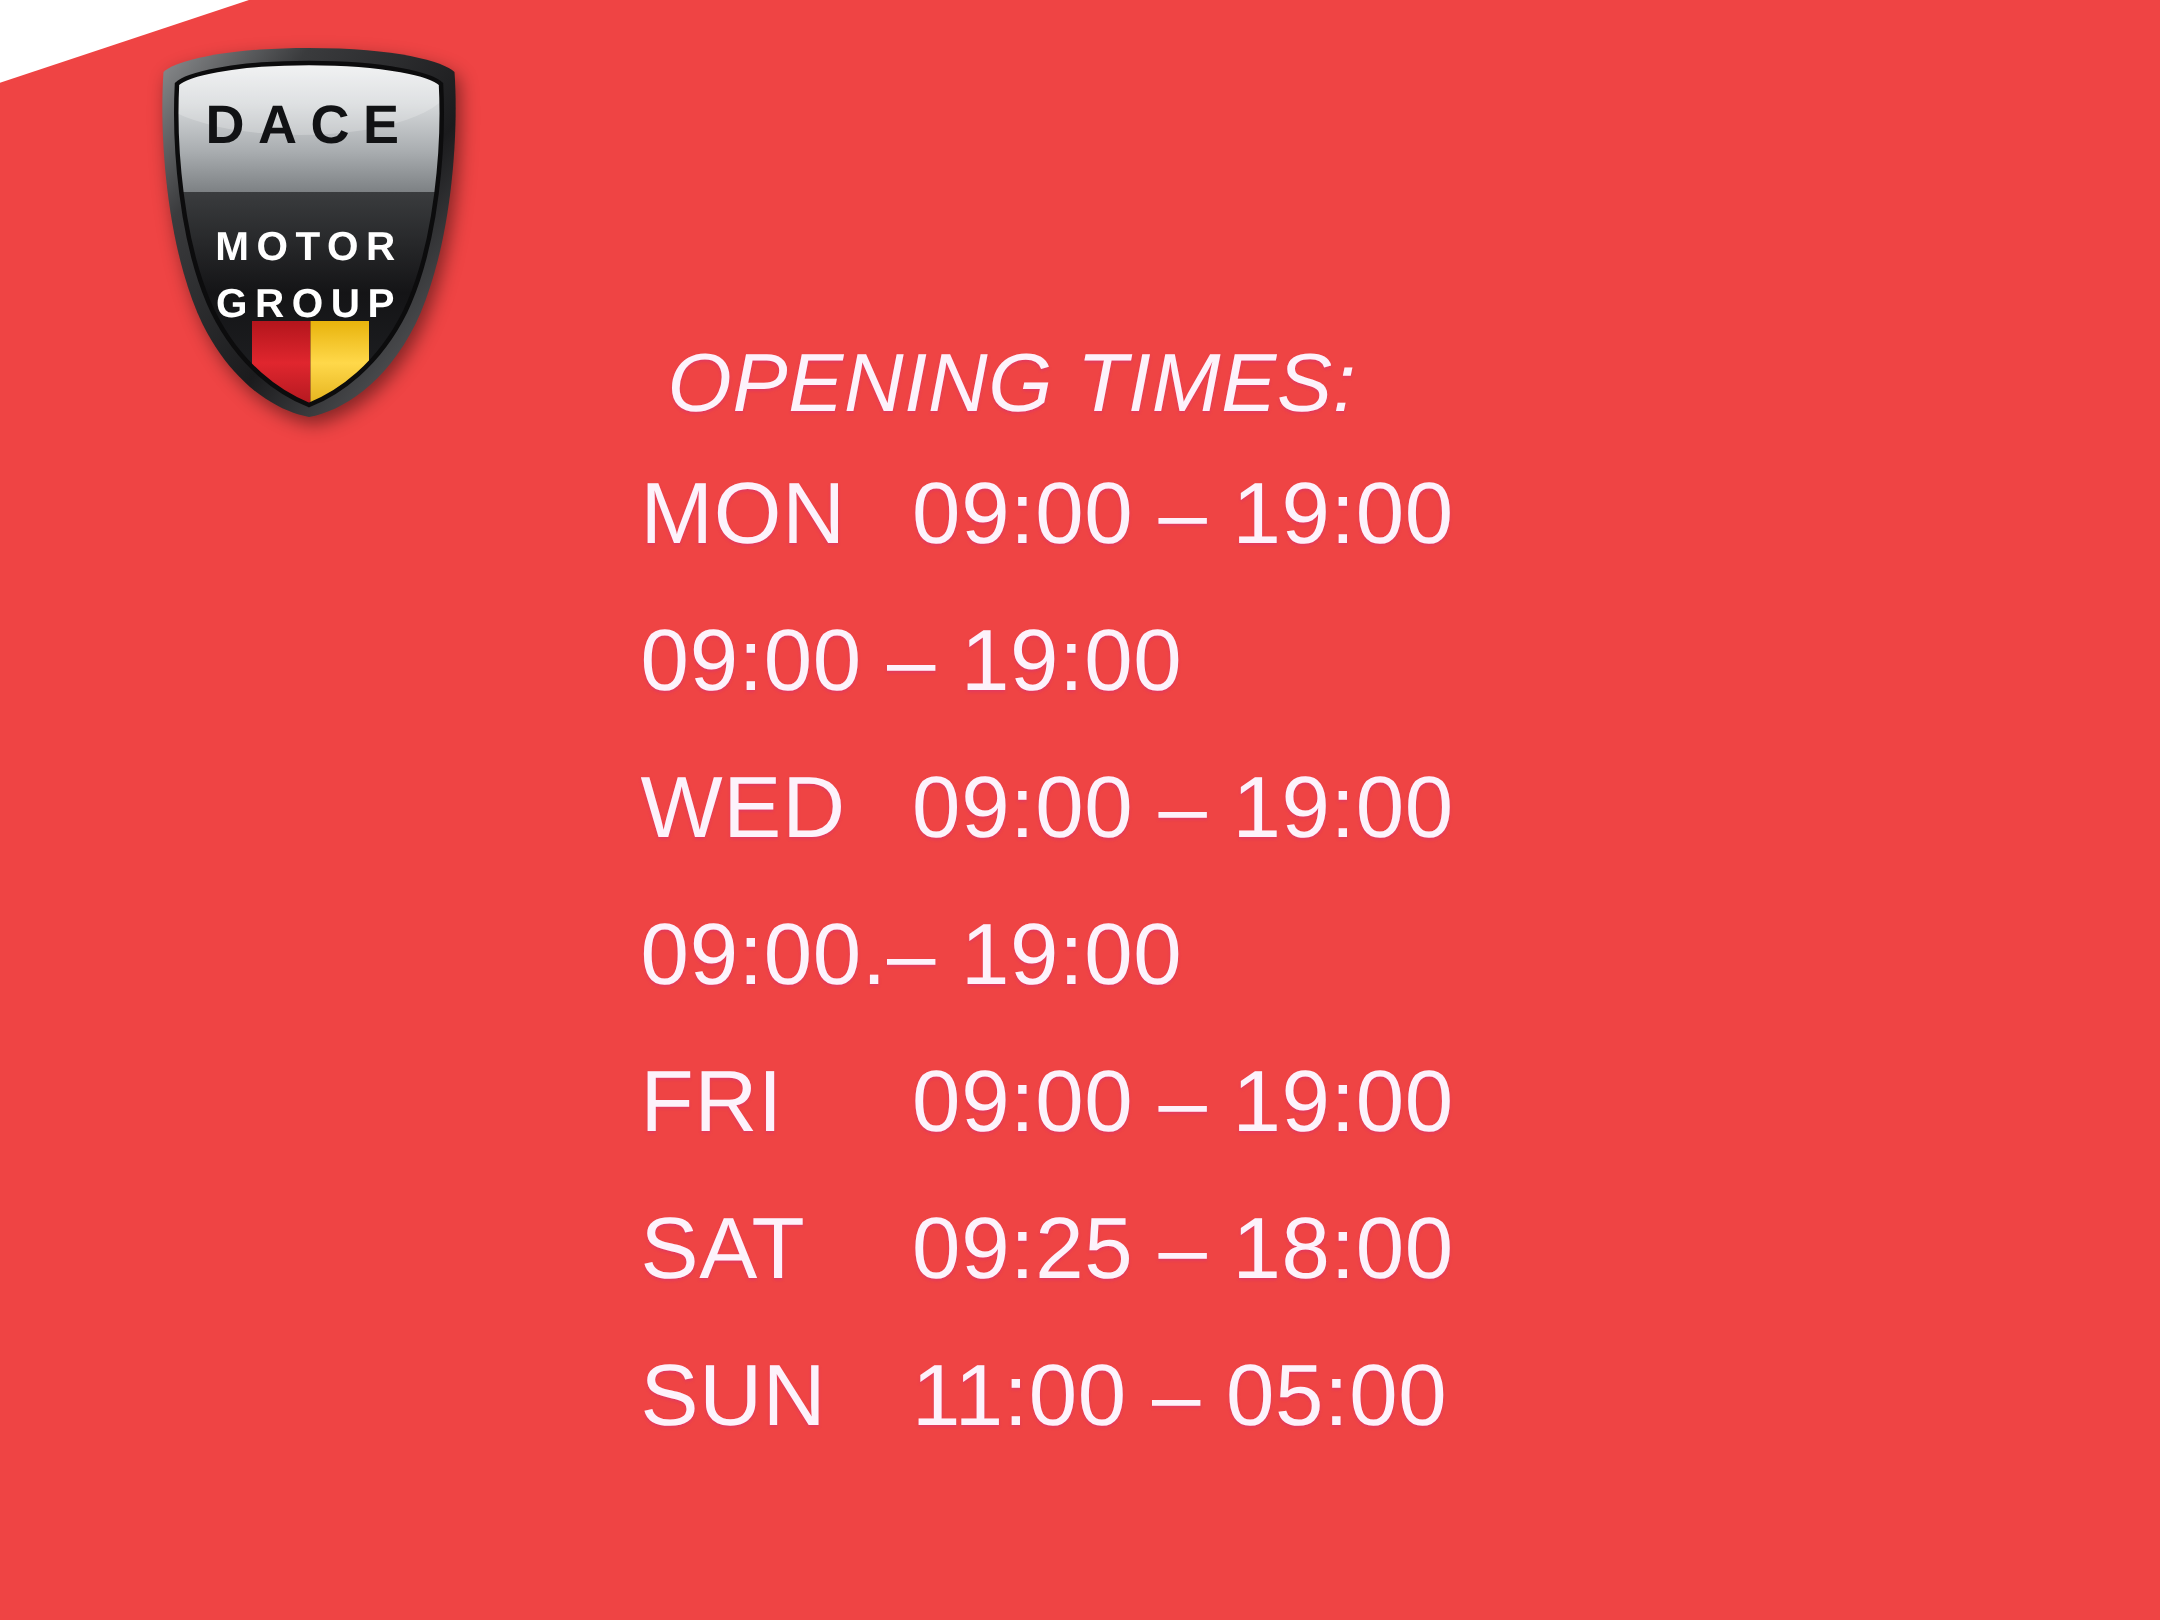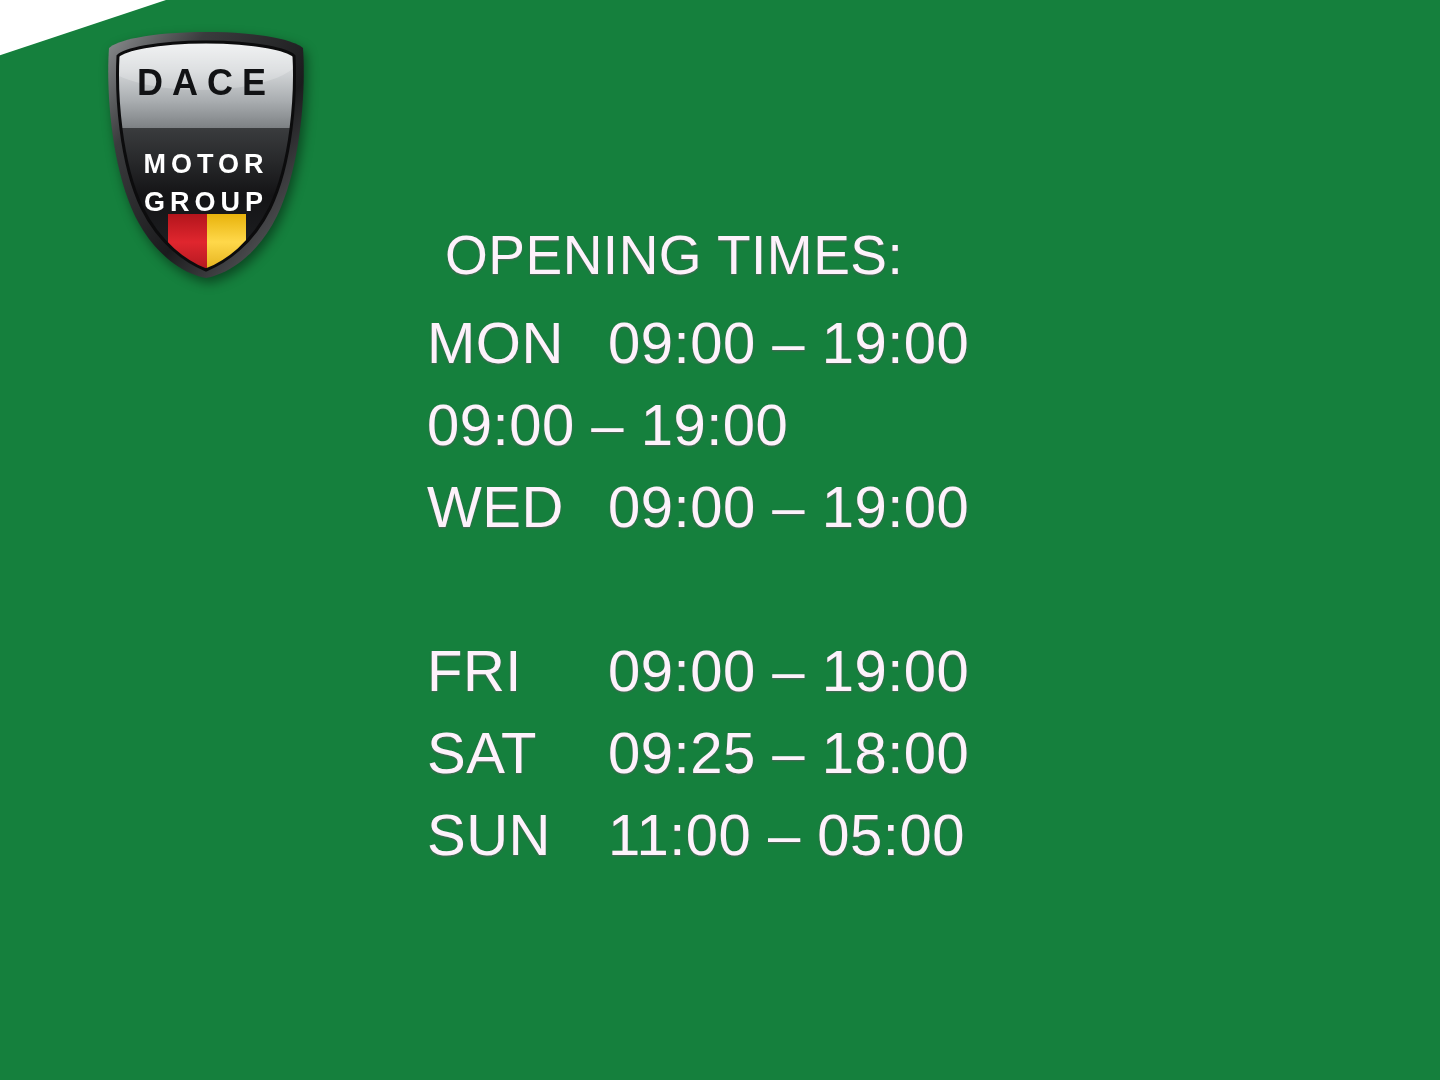--- a/index.html
+++ b/index.html
@@ -15,21 +15,21 @@
     font-family: "Liberation Sans", sans-serif;
     background: #fb4ec8;
     position: relative;
   }
 
   #poster {
     position: absolute;
     inset: 0;
     width: 1440px;
     height: 1080px;
-    background: #15803d;
+    background: #ef4444;
     overflow: hidden;
   }
 
   
   .diagonal-band {
     position: absolute;
     left: -340px;
     top: 80px;
     width: 1400px;
     height: 86px;
@@ -65,32 +65,34 @@
   .heading {
     font-size: 55px;
     line-height: 1.0;
     font-weight: 500;
     color: #fdf2fb;
     letter-spacing: 0.5px;
     padding-left: 18px;
     margin-bottom: 26px;
     text-shadow: 0 1px 2px rgba(200,40,150,0.35);
     white-space: nowrap;
+    font-style: italic;
   }
 
   .row {
     display: flex;
     align-items: baseline;
     height: 82px;
     color: #fdf2fb;
     font-size: 58px;
     font-weight: 500;
     letter-spacing: 0.5px;
     text-shadow: 0 1px 2px rgba(200,40,150,0.35);
     white-space: nowrap;
+    margin-top: 16px;
   }
 
   .row .day {
     width: 181px;
     flex: 0 0 181px;
   }
 
   .row .hours {
     flex: 1 1 auto;
   }
@@ -189,20 +191,21 @@
     <div class="row">
       <span class="hours">09:00 – 19:00</span>
     </div>
 
     <div class="row">
       <span class="day">WED</span>
       <span class="hours">09:00 – 19:00</span>
     </div>
 
     <div class="row">
+      <span class="hours">09:00.– 19:00</span>
     </div>
 
     <div class="row">
       <span class="day">FRI</span>
       <span class="hours">09:00 – 19:00</span>
     </div>
 
     <div class="row">
       <span class="day">SAT</span>
       <span class="hours">09:25 – 18:00</span>

